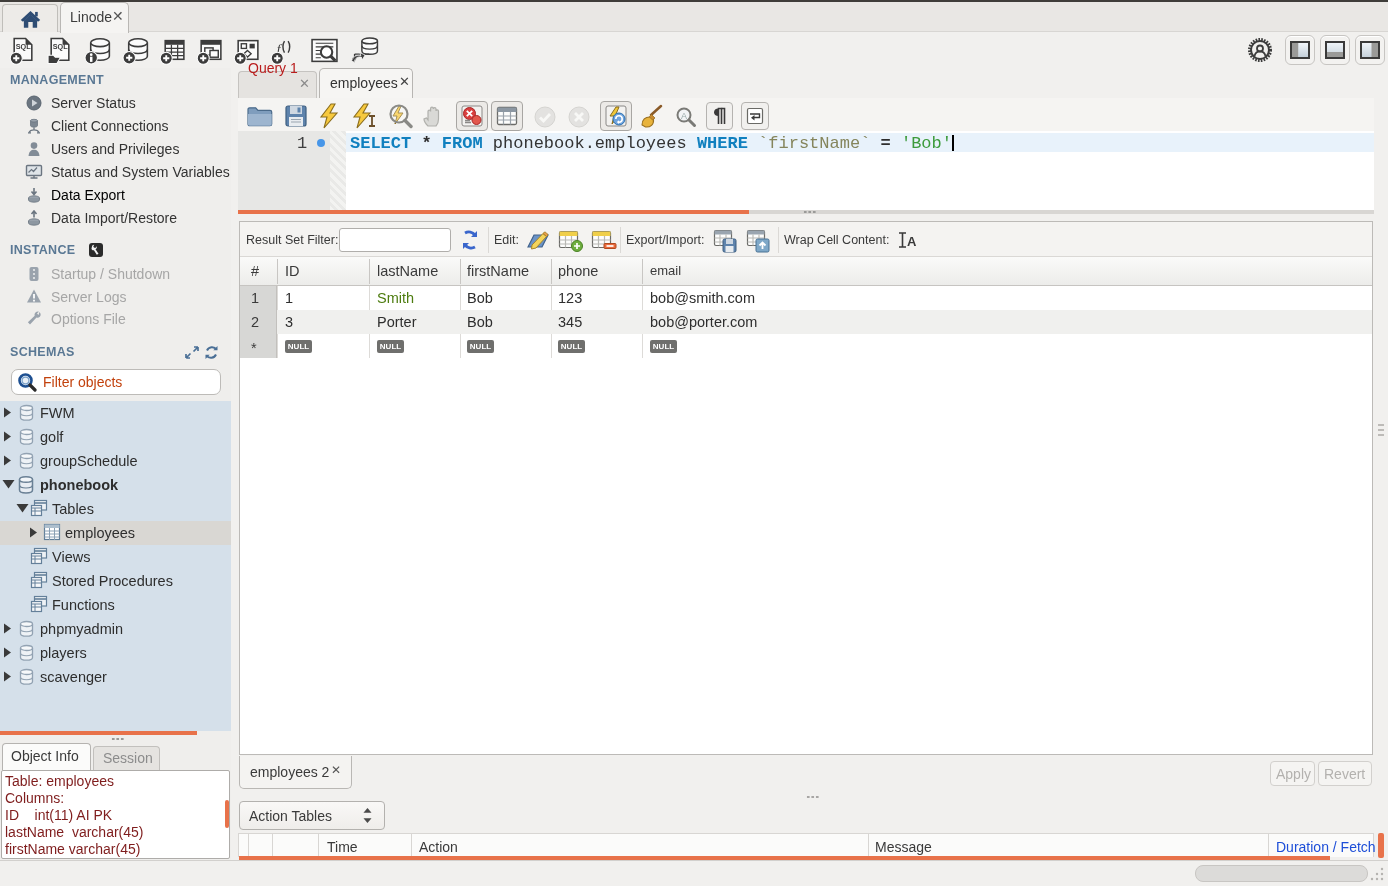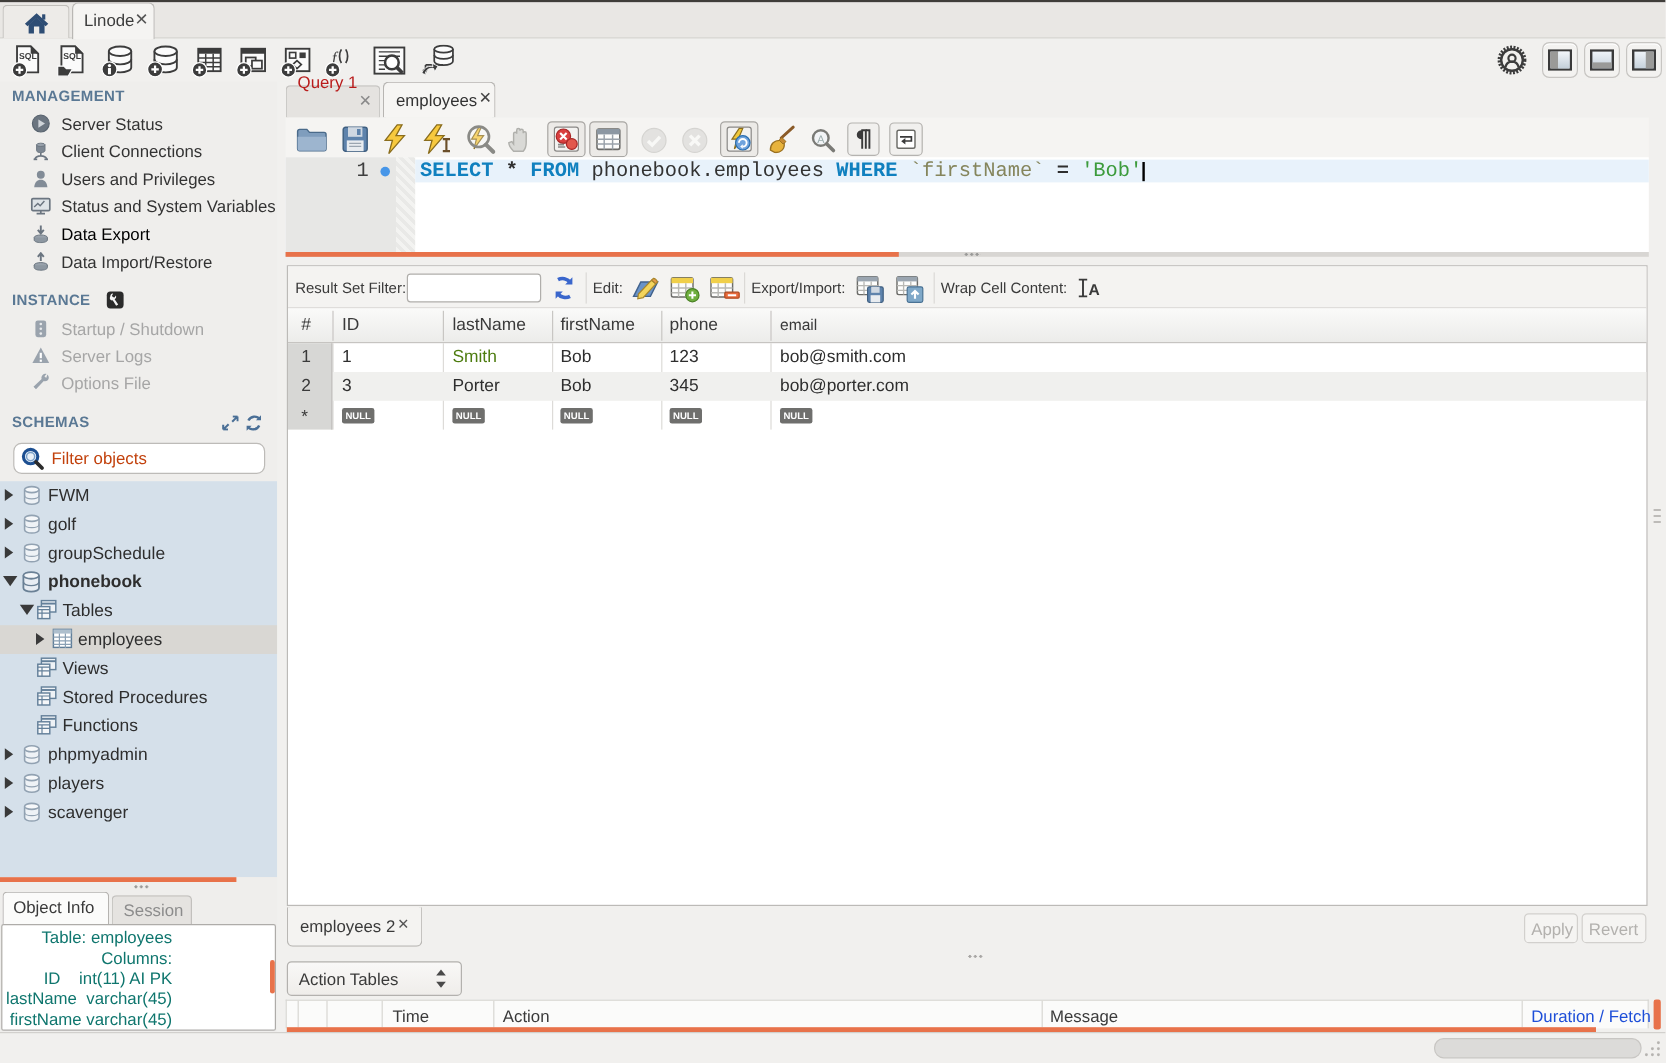--- a/index.html
+++ b/index.html
@@ -320,21 +320,21 @@
 <div class="abs" style="left:0;top:731px;width:231px;height:12px;background:#efeeec;"></div>
 <div class="abs" style="left:0;top:731px;width:197px;height:4px;background:#e8724a;"></div>
 <div class="abs" style="left:111px;top:737px;width:14px;height:4px;background:radial-gradient(circle 1.3px, #9a9a98 1.2px, transparent 1.3px);background-size:4.5px 4px;"></div>
 
 <div class="abs" style="left:2px;top:743px;width:89px;height:27px;background:#fbfbfa;border:1px solid #b5b3b0;border-bottom:none;border-radius:4px 4px 0 0;"></div>
 <div class="abs txt" style="left:11px;top:748px;font-size:14px;color:#3a3a3a;">Object Info</div>
 <div class="abs" style="left:93px;top:746px;width:67px;height:24px;background:#e5e3e0;border:1px solid #c2c0bd;border-bottom:none;border-radius:4px 4px 0 0;"></div>
 <div class="abs txt" style="left:103px;top:750px;font-size:14px;color:#8c8c8c;">Session</div>
 
 <div class="abs" style="left:1px;top:770px;width:229px;height:89px;background:#fff;border:1px solid #aeaca9;border-radius:2px;"></div>
-<div class="abs txt" style="left:5px;top:773px;font-size:14px;color:#0f766e;line-height:17px;text-align:right;">Table: employees<br>Columns:<br>ID&nbsp;&nbsp;&nbsp;&nbsp;int(11) AI PK<br>lastName&nbsp; varchar(45)<br>firstName varchar(45)</div>
+<div class="abs txt" style="left:5px;top:773px;font-size:14px;color:#7f1d1d;line-height:17px;">Table: employees<br>Columns:<br>ID&nbsp;&nbsp;&nbsp;&nbsp;int(11) AI PK<br>lastName&nbsp; varchar(45)<br>firstName varchar(45)</div>
 <div class="abs" style="left:225px;top:800px;width:4px;height:28px;background:#e8724a;border-radius:2px;"></div>
 
 <div class="abs" style="left:231px;top:68px;width:1157px;height:792px;background:#f1f0ee;" id="mainarea"></div>
 
 <div class="abs" style="left:238px;top:71px;width:79px;height:27px;background:#e5e3e0;border:1px solid #c5c3c0;border-bottom:none;border-radius:4px 4px 0 0;"></div>
 <div class="abs txt" style="left:248px;top:60px;font-size:14px;color:#b91c1c;">Query 1</div>
 <div class="abs txt" style="left:299px;top:76px;font-size:13px;color:#8a8a8a;">✕</div>
 <div class="abs" style="left:319px;top:68px;width:94px;height:30px;background:#f6f5f3;border:1px solid #b7b5b2;border-bottom:none;border-radius:5px 5px 0 0;"></div>
 <div class="abs txt" style="left:330px;top:75px;font-size:14px;color:#333;">employees</div>
 <div class="abs txt" style="left:399px;top:74px;font-size:13px;color:#444;">✕</div>

